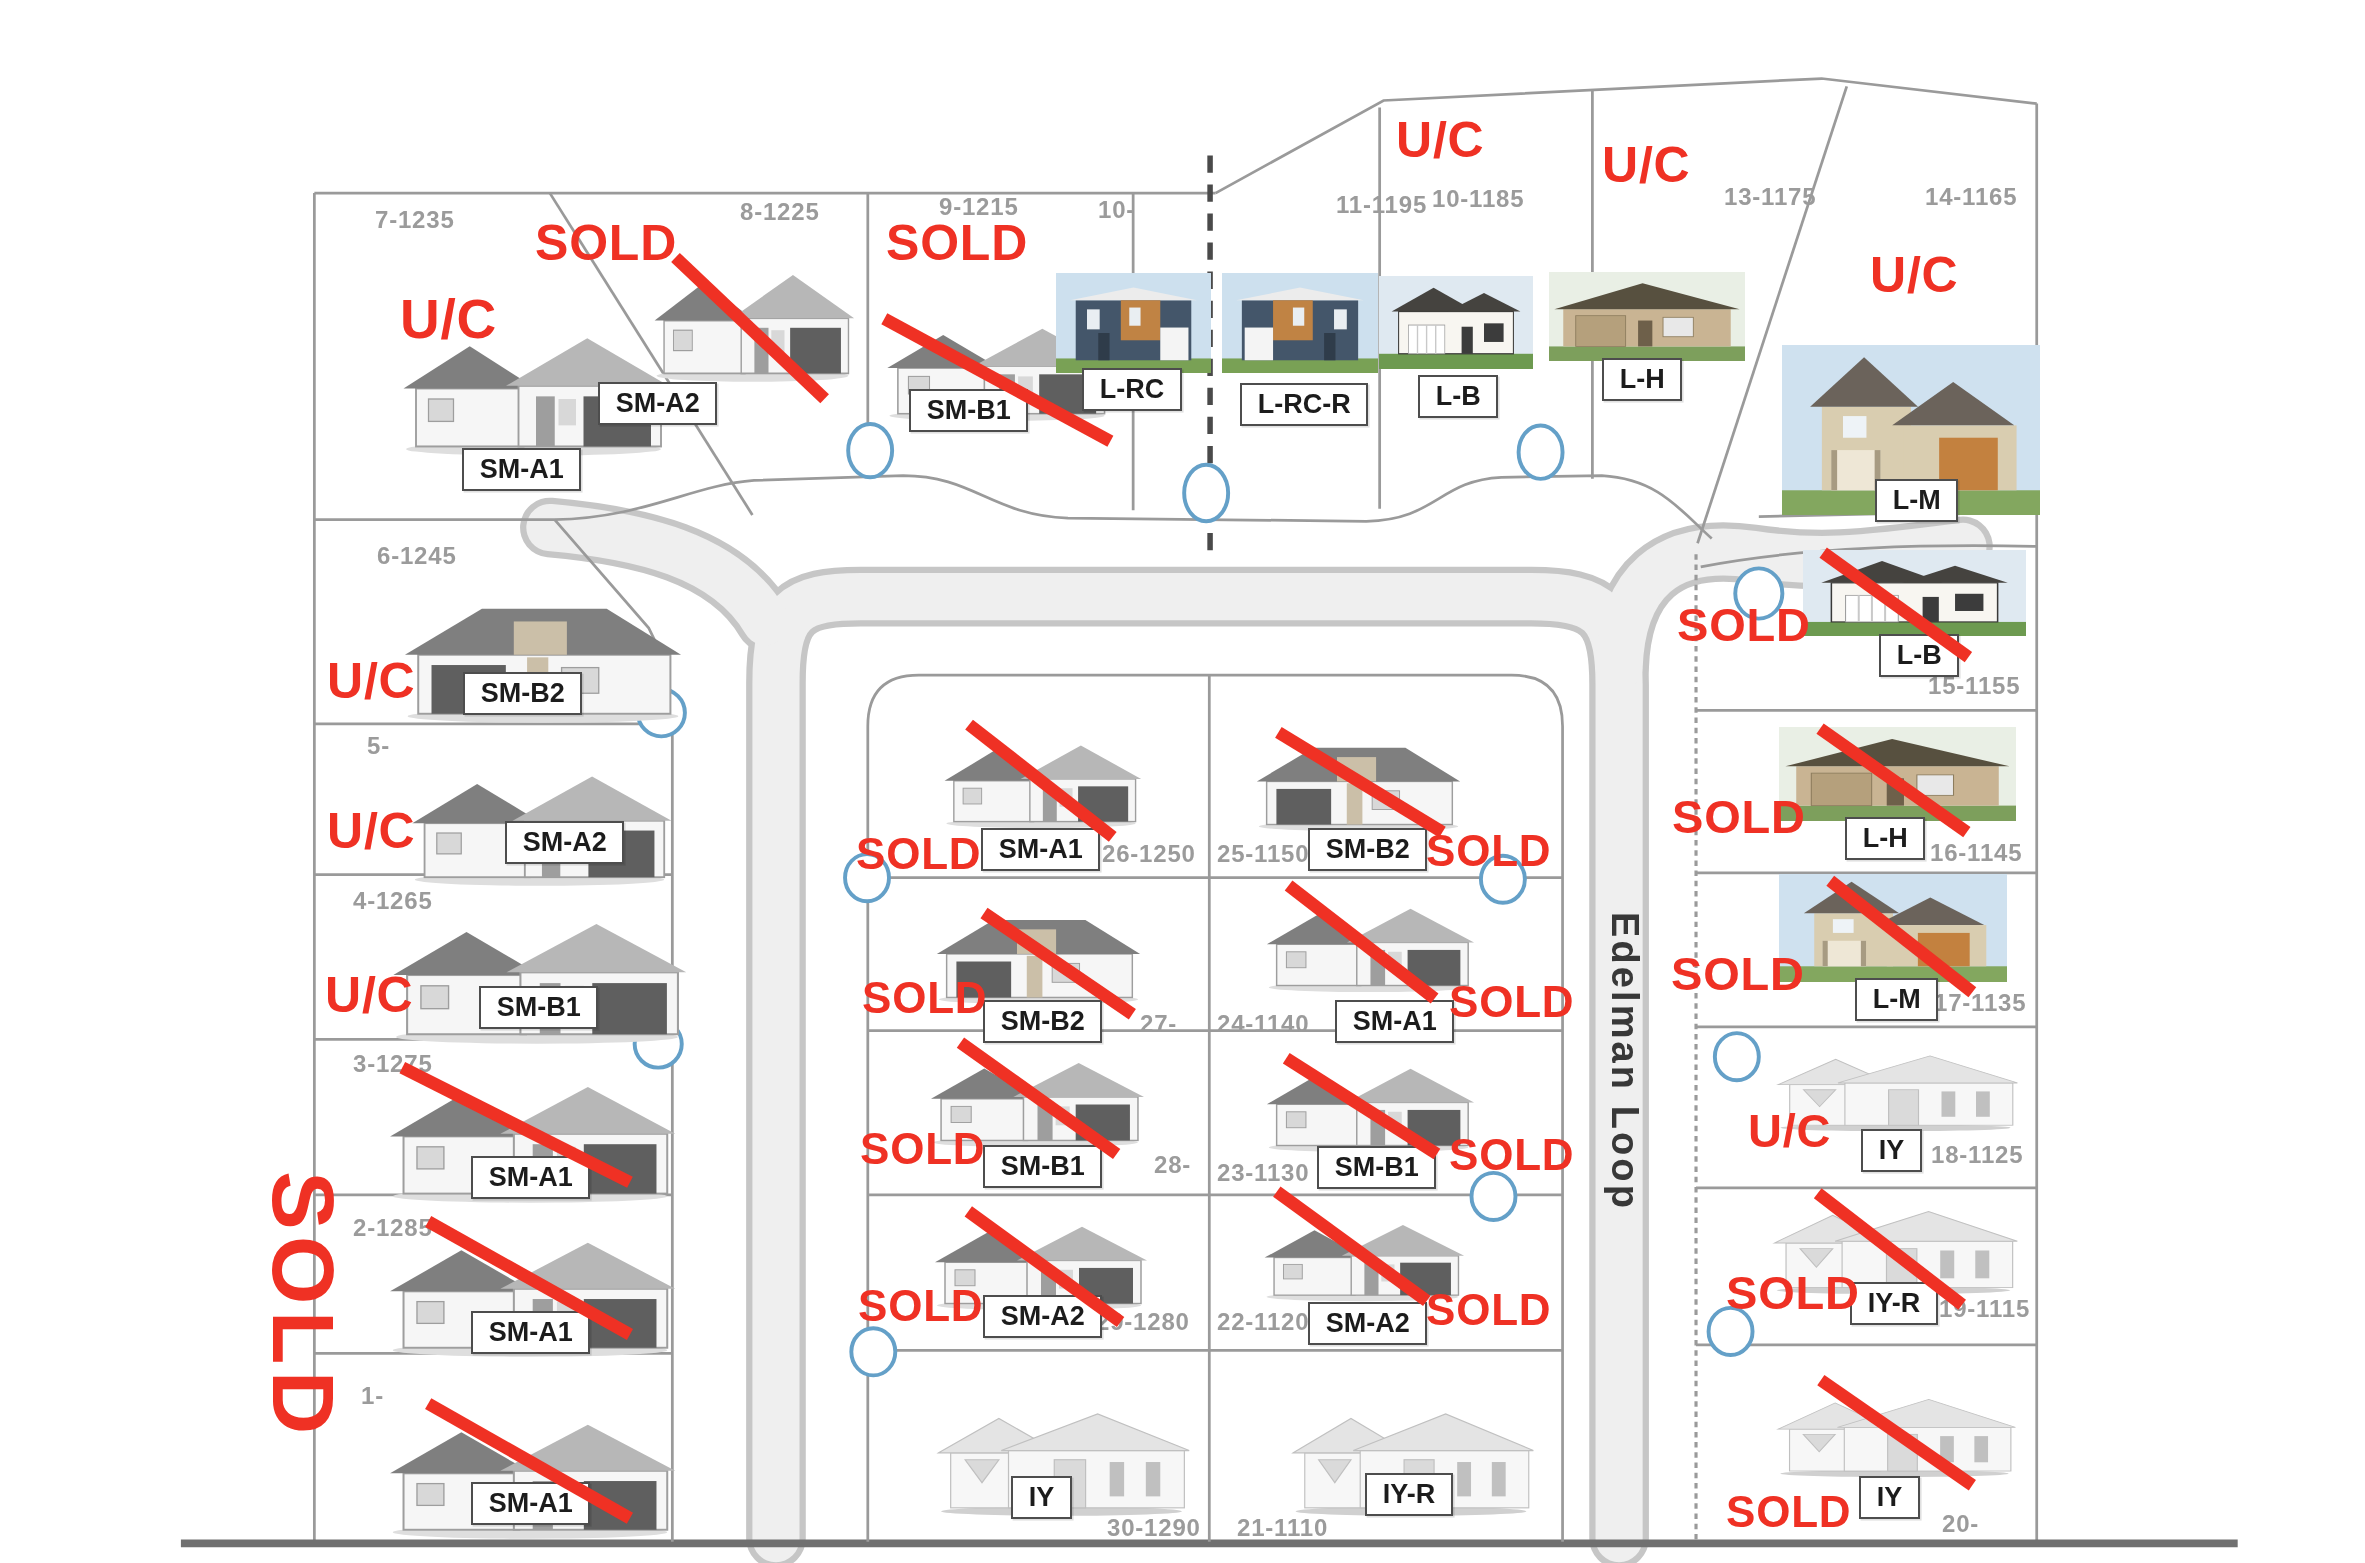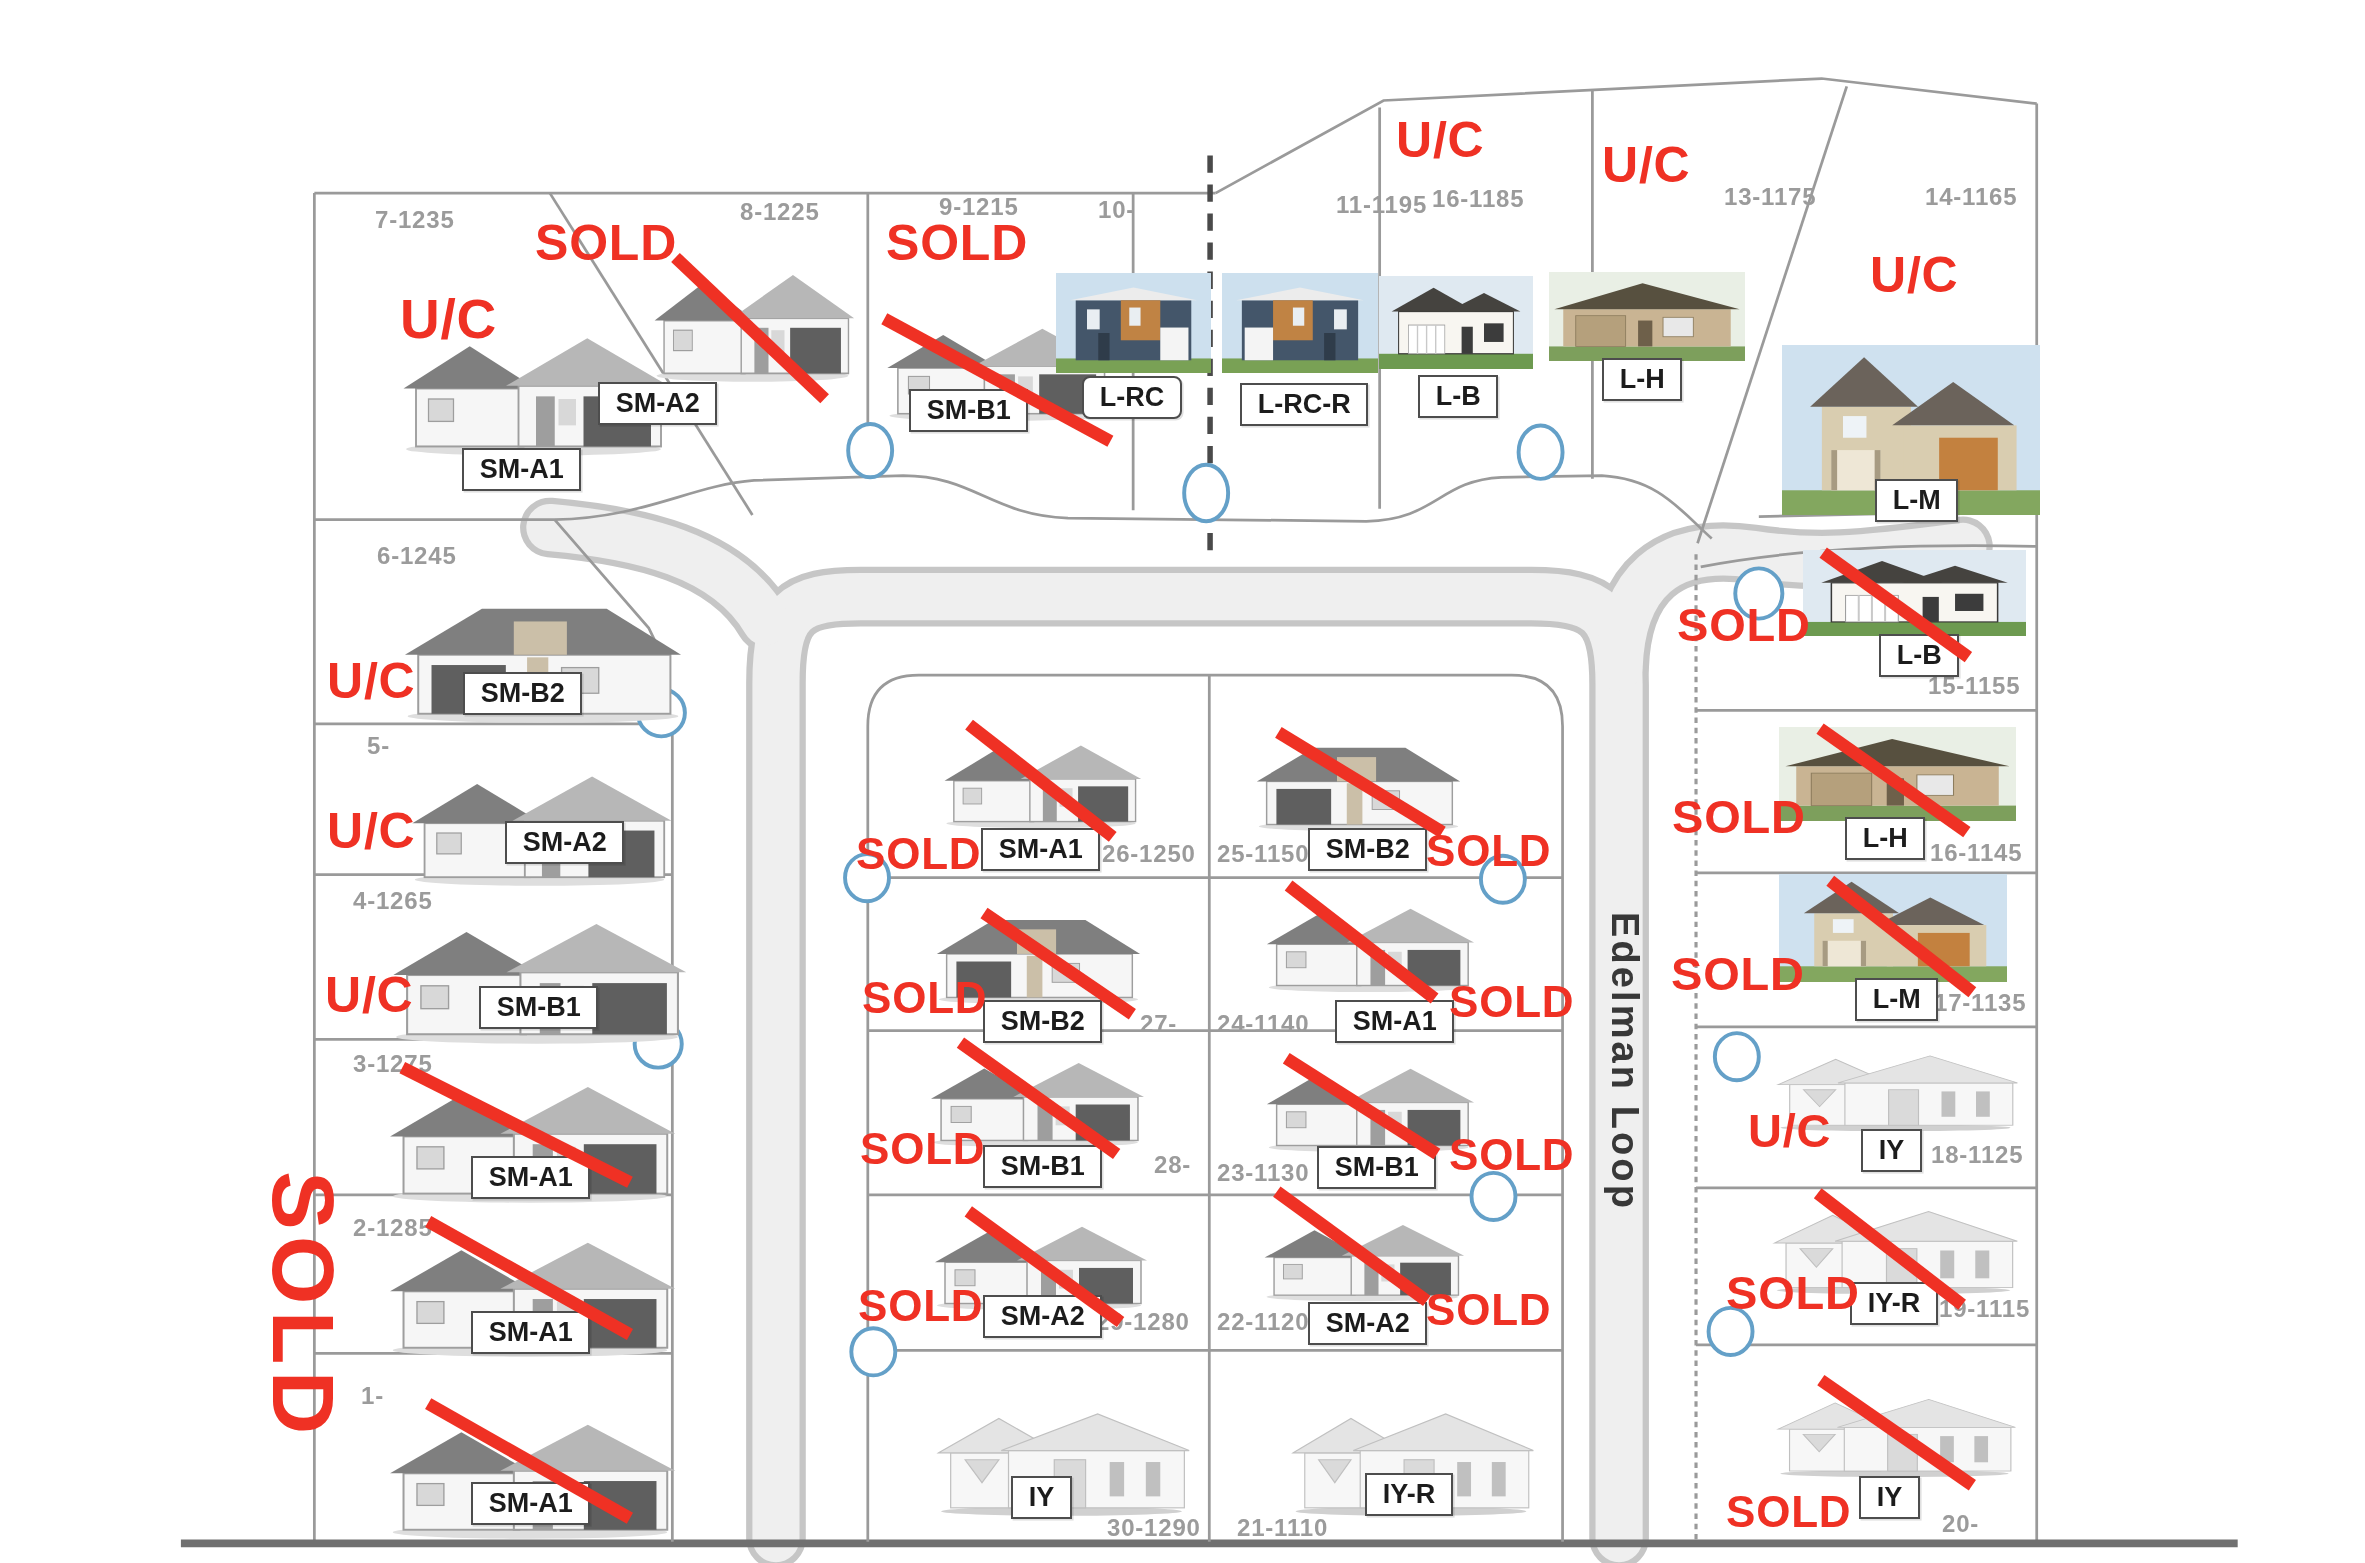--- a/index.html
+++ b/index.html
@@ -193,21 +193,21 @@
             <rect x="0" y="94" width="220" height="16" fill="#79a155"></rect>
             <rect x="28" y="30" width="164" height="66" fill="#44566a"></rect>
             <polygon points="20,30 110,16 200,30" fill="#ececec"></polygon>
             <rect x="92" y="30" width="56" height="44" fill="#c08344"></rect>
             <rect x="148" y="60" width="40" height="36" fill="#f4f4f4"></rect>
             <rect x="44" y="40" width="18" height="22" fill="#e9eef2"></rect>
             <rect x="104" y="38" width="16" height="20" fill="#e9eef2"></rect>
             <rect x="60" y="66" width="16" height="30" fill="#2f3c4a"></rect>
           </svg>
         </div>
-    <div class="model-label" style="left: 1082px; top: 376px; border-radius: 8px;"><span>L-RC</span></div>
+    <div class="model-label" style="left: 1082px; top: 368px;"><span>L-RC</span></div>
 
   </div>
       <div class="lot">
     <div class="lot-num" style="left: 1336px; top: 191px;">11-1195</div>
     <div class="house" style="left: 1222px; top: 273px; width: 156px; height: 100px;">
           <svg viewBox="0 0 220 110" preserveAspectRatio="none" xmlns="http://www.w3.org/2000/svg">
             <g transform="translate(220,0) scale(-1,1)">
               <rect x="0" y="0" width="220" height="110" fill="#cde0ee"></rect>
               <rect x="0" y="94" width="220" height="16" fill="#79a155"></rect>
               <rect x="28" y="30" width="164" height="66" fill="#44566a"></rect>
@@ -217,21 +217,21 @@
               <rect x="44" y="40" width="18" height="22" fill="#e9eef2"></rect>
               <rect x="104" y="38" width="16" height="20" fill="#e9eef2"></rect>
               <rect x="60" y="66" width="16" height="30" fill="#2f3c4a"></rect>
             </g>
           </svg>
         </div>
     <div class="model-label" style="left: 1240px; top: 383px;"><span>L-RC-R</span></div>
 
   </div>
       <div class="lot">
-    <div class="lot-num" style="left: 1432px; top: 185px;">16-1185</div>
+    <div class="lot-num" style="left: 1432px; top: 185px;">10-1185</div>
     <div class="house" style="left: 1379px; top: 276px; width: 154px; height: 93px;">
           <svg viewBox="0 0 220 110" preserveAspectRatio="none" xmlns="http://www.w3.org/2000/svg">
             <rect x="0" y="0" width="220" height="110" fill="#dfe9f1"></rect>
             <rect x="0" y="92" width="220" height="18" fill="#6d9a50"></rect>
             <rect x="28" y="42" width="164" height="50" fill="#f8f6f1" stroke="#3a3a38" stroke-width="1.5"></rect>
             <polygon points="18,42 78,14 138,42" fill="#45433f"></polygon>
             <polygon points="98,42 150,20 202,42" fill="#45433f"></polygon>
             <rect x="42" y="58" width="52" height="34" fill="#ffffff" stroke="#9a9a9a"></rect>
             <line x1="55" y1="58" x2="55" y2="92" stroke="#c9c9c9" stroke-width="2"></line>
             <line x1="68" y1="58" x2="68" y2="92" stroke="#c9c9c9" stroke-width="2"></line>

